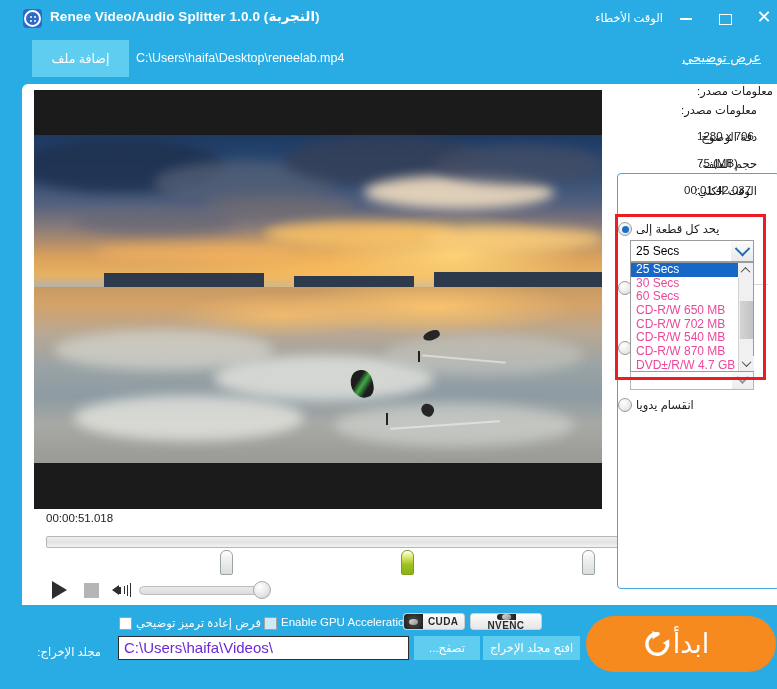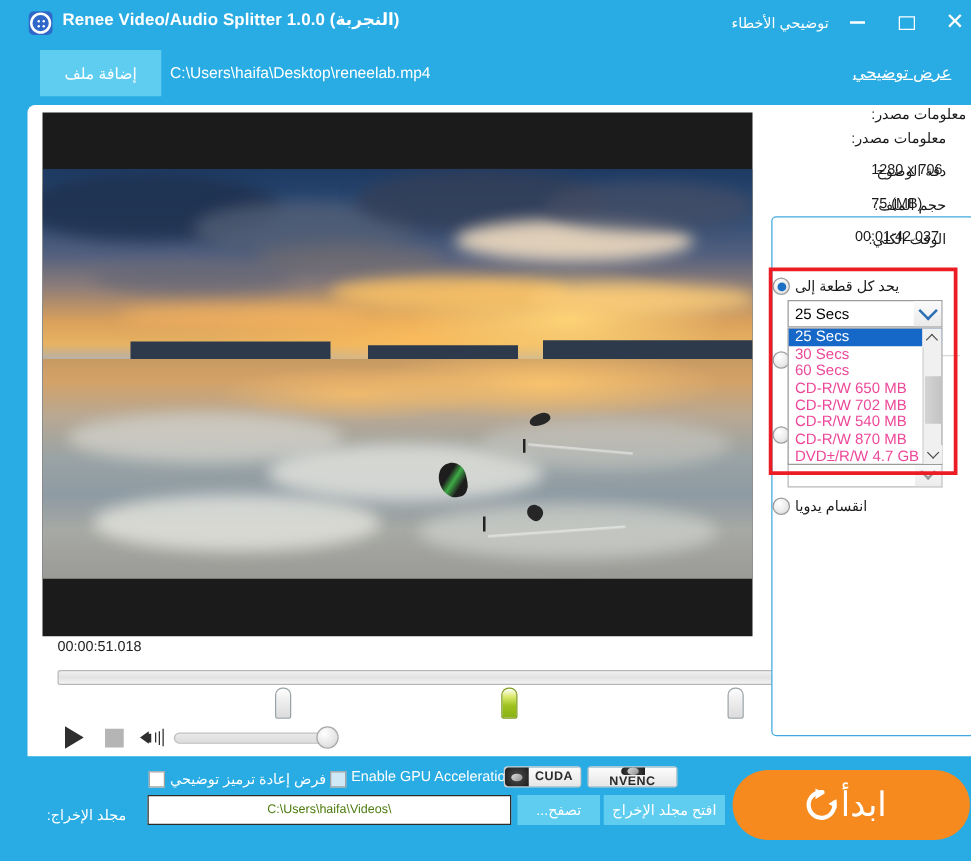--- a/index.html
+++ b/index.html
@@ -160,42 +160,42 @@
          box-sizing:border-box;display:flex;align-items:center;direction:ltr;}
   .badge .eye{width:19px;height:15px;border-radius:3px 0 0 3px;
         background:radial-gradient(circle at 50% 50%,#4d4d4d,#1c1c1c);display:flex;
         align-items:center;justify-content:center;}
   .badge .eye:after{content:"";width:9px;height:6px;border-radius:50%;
         background:linear-gradient(135deg,#dcdcdc,#8e8e8e);}
   .badge .t{font-size:10px;font-weight:bold;color:#2b2b2b;padding:0 5px;letter-spacing:.4px;}
 
   .outlbl{position:absolute;right:676px;top:645px;font-size:11.5px;color:#ffffff;white-space:nowrap;}
   .outinput{position:absolute;left:104px;top:636px;width:291px;height:24px;background:#ffffff;
-        border:1px solid #2c2c2c;box-sizing:border-box;font-size:10px;color:#4d7c0f;direction:ltr;
-        padding:0 5px;line-height:22px;cursor:text;text-align:center;}
+        border:1px solid #2c2c2c;box-sizing:border-box;font-size:15px;color:#6d28d9;direction:ltr;
+        padding:0 5px;line-height:22px;cursor:text;}
   .btn-flat{position:absolute;top:636px;height:24px;background:#5fcdf0;color:#ffffff;font-size:11.5px;
         display:flex;align-items:center;justify-content:center;cursor:pointer;}
   .btn-browse{left:400px;width:66px;}
   .btn-open{left:469px;width:97px;}
   .start-btn{position:absolute;left:572px;top:616px;width:190px;height:56px;border-radius:28px;
         background:#f68a1e;display:flex;align-items:center;justify-content:center;cursor:pointer;}
   .start-txt{color:#ffffff;font-size:27px;margin-right:10px;}
   .start-ico{width:30px;height:30px;position:relative;}
 </style>
 </head>
 <body>
 
 <div id="app">
 
   <div class="titlebar">
     <div class="app-icon">
         <div class="reel"></div>
       </div>
     <div class="app-title">Renee Video/Audio Splitter 1.0.0 (النجربة)</div>
-    <div class="bugreport">توضيحي الأخطاء</div>
+    <div class="bugreport">الوقت الأخطاء</div>
     <div class="winbtn min"><span class="minicon"></span></div>
     <div class="winbtn max"><span class="sqicon"></span></div>
     <div class="winbtn close">✕</div>
   </div>
 
   <div class="filerow"></div>
   <div class="addfile-btn">إضافة ملف</div>
   <div class="filepath">C:\Users\haifa\Desktop\reneelab.mp4</div>
   <div class="demo-link">عرض توضيحي</div>
 

